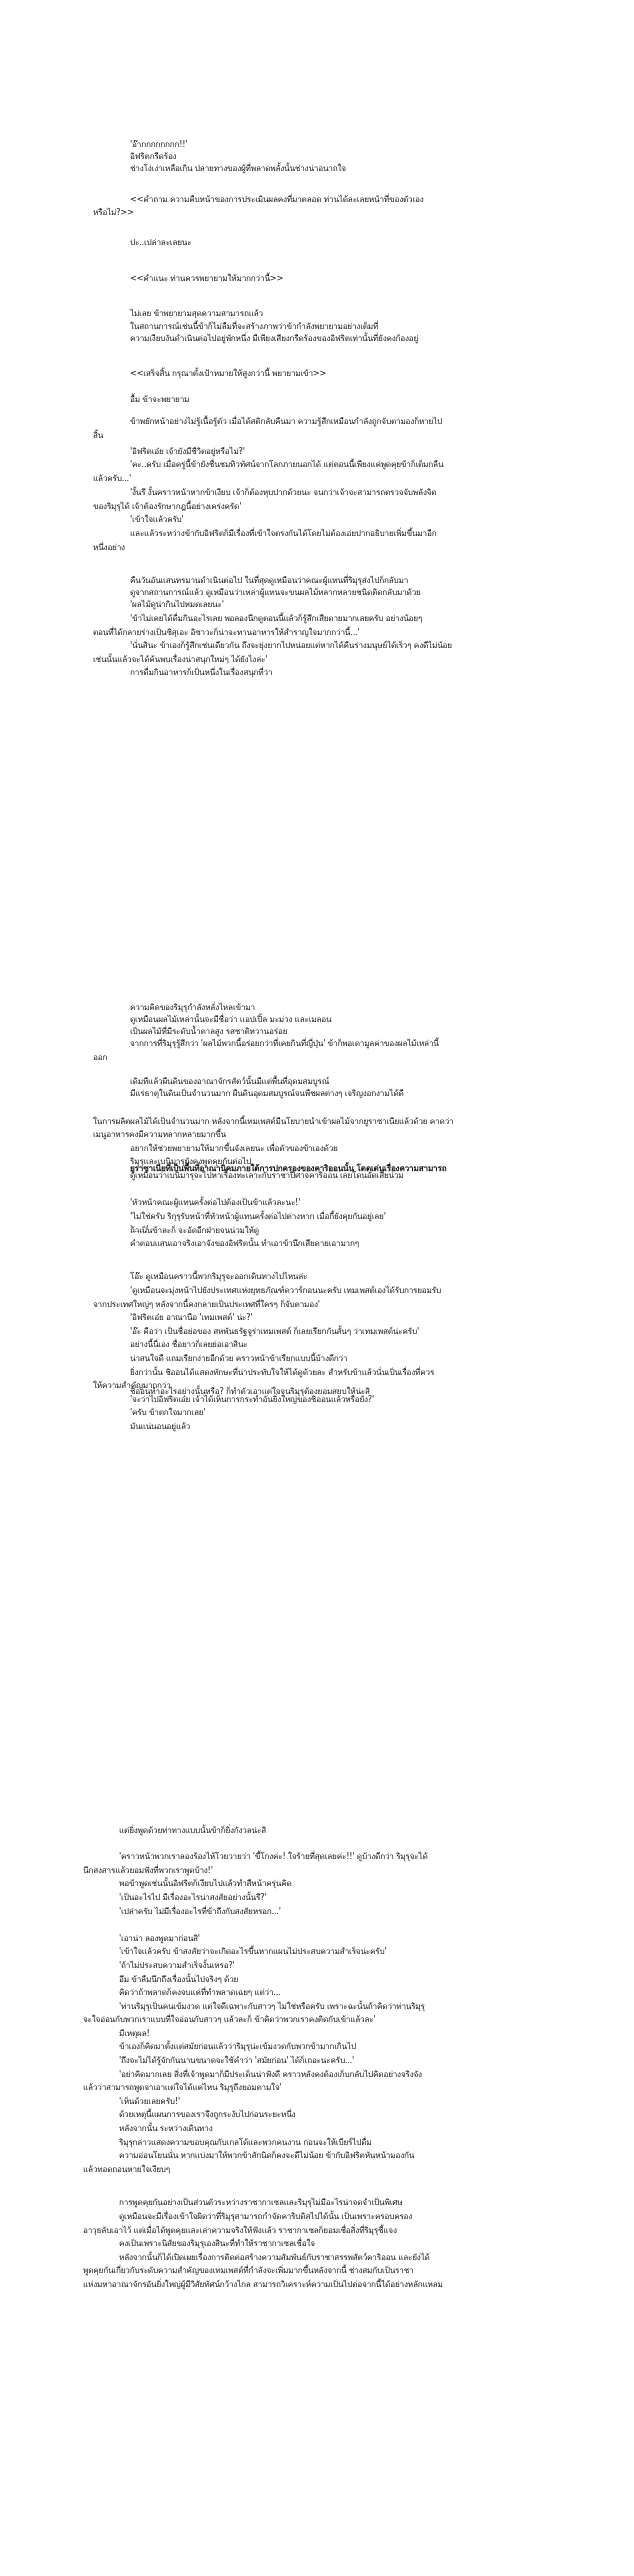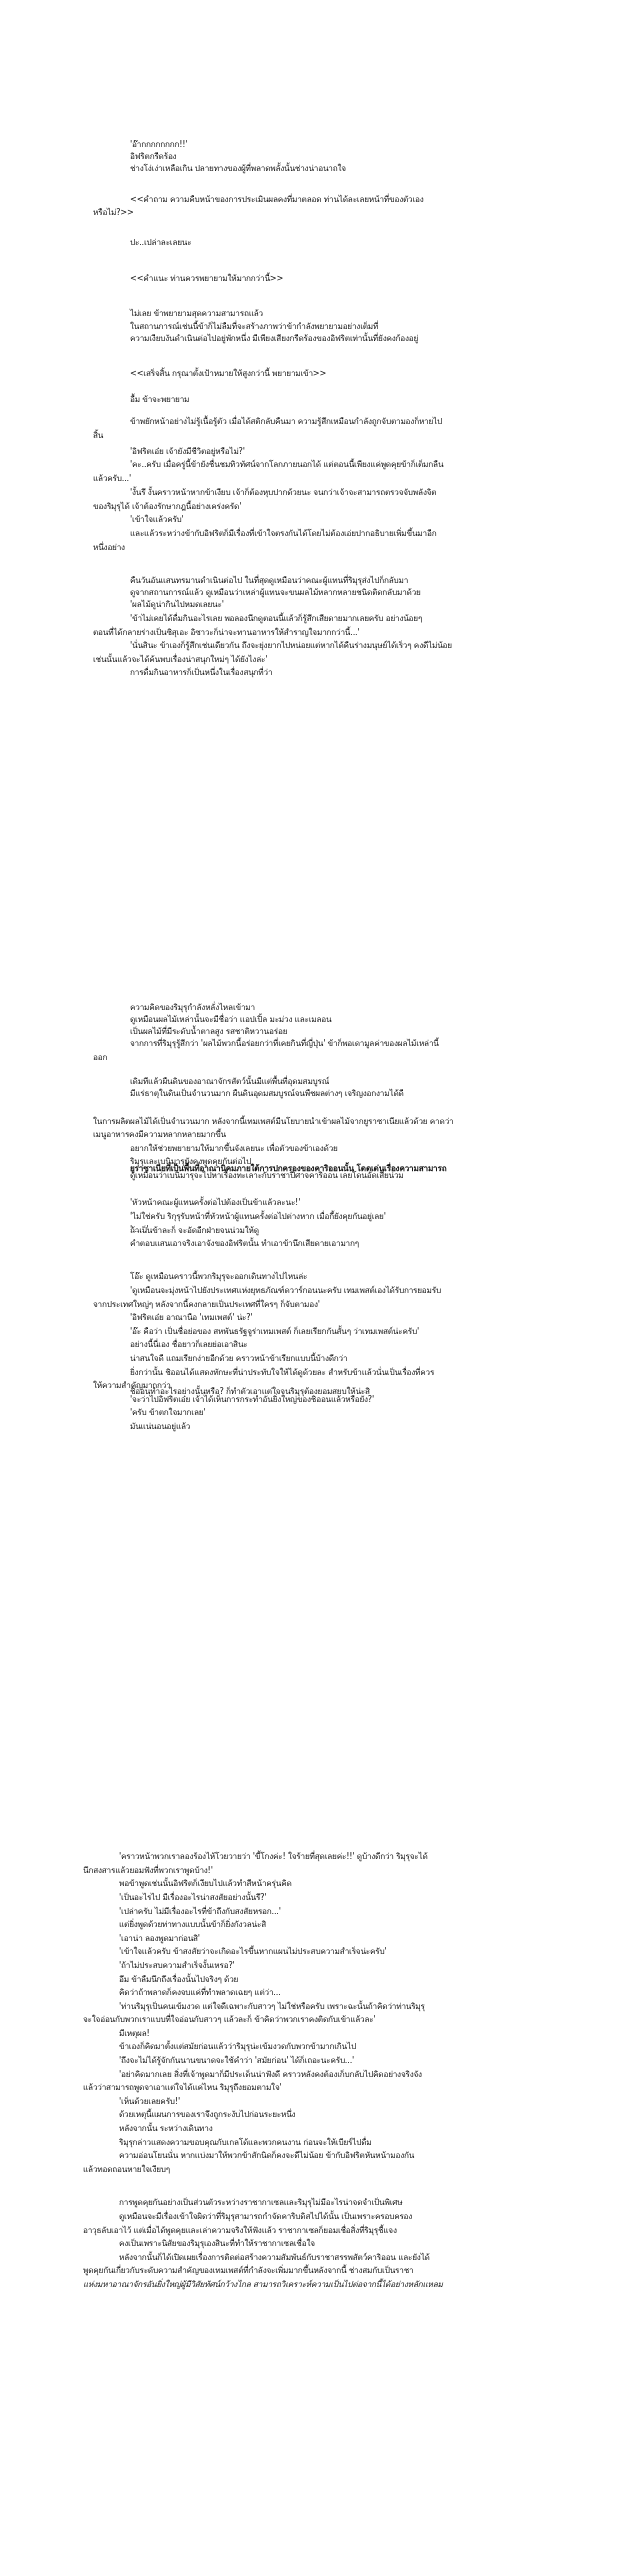--- a/index.html
+++ b/index.html
@@ -97,21 +97,21 @@
     <div class="line i" style="top: 1406px;">'ครับ ข้าตกใจมากเลย'</div>
     <div class="line i" style="top: 1420px;">มันแน่นอนอยู่แล้ว</div>
     <div class="line i" style="top: 1385px;">ชิออนทำอะไรอย่างนั้นหรือ? ก็ทำตัวเอาแต่ใจจนริมุรุต้องยอมสยบให้น่ะสิ</div>
   </div>
 <div class="page b3" id="sec2">
     <div class="line i" style="top: 1850px;">'คราวหน้าพวกเราลองร้องไห้โวยวายว่า  'ขี้โกงค่ะ!  ใจร้ายที่สุดเลยค่ะ!!'  ดูบ้างดีกว่า  ริมุรุจะได้</div>
     <div class="line w" style="top: 1864px;">นึกสงสารแล้วยอมฟังที่พวกเราพูดบ้าง!'</div>
     <div class="line i" style="top: 1877px;">พอข้าพูดเช่นนั้นอิฟริตก็เงียบไปแล้วทำสีหน้าครุ่นคิด</div>
     <div class="line i" style="top: 1891px;">'เป็นอะไรไป มีเรื่องอะไรน่าสงสัยอย่างนั้นรึ?'</div>
     <div class="line i" style="top: 1905px;">'เปล่าครับ ไม่มีเรื่องอะไรที่ข้าถึงกับสงสัยหรอก...'</div>
-    <div class="line i" style="top: 1918px;">แต่ยิ่งพูดด้วยท่าทางแบบนั้นข้าก็ยิ่งกังวลน่ะสิ</div>
+    <div class="line i" style="top: 1824px;">แต่ยิ่งพูดด้วยท่าทางแบบนั้นข้าก็ยิ่งกังวลน่ะสิ</div>
     <div class="line i" style="top: 1932px;">'เอาน่า ลองพูดมาก่อนสิ'</div>
     <div class="line i" style="top: 1945px;">'เข้าใจแล้วครับ ข้าสงสัยว่าจะเกิดอะไรขึ้นหากแผนไม่ประสบความสำเร็จน่ะครับ'</div>
     <div class="line i" style="top: 1959px;">'ถ้าไม่ประสบความสำเร็จงั้นเหรอ?'</div>
     <div class="line i" style="top: 1973px; text-align: right;">อึม ข้าลืมนึกถึงเรื่องนั้นไปจริงๆ ด้วย</div>
     <div class="line i" style="top: 1986px;">คิดว่าถ้าพลาดก็คงจบแค่ที่ทำพลาดเฉยๆ แต่ว่า...</div>
     <div class="line i" style="top: 2000px;">'ท่านริมุรุเป็นคนเข้มงวด  แต่ใจดีเฉพาะกับสาวๆ  ไม่ใช่หรือครับ  เพราะฉะนั้นถ้าคิดว่าท่านริมุรุ</div>
     <div class="line w" style="top: 2013px;">จะใจอ่อนกับพวกเราแบบที่ใจอ่อนกับสาวๆ แล้วละก็ ข้าคิดว่าพวกเราคงติดกับเข้าแล้วละ'</div>
     <div class="line i" style="top: 2027px;">มีเหตุผล!</div>
     <div class="line i" style="top: 2040px;">ข้าเองก็คิดมาตั้งแต่สมัยก่อนแล้วว่าริมุรุน่ะเข้มงวดกับพวกข้ามากเกินไป</div>
     <div class="line i" style="top: 2054px;">'ถึงจะไม่ได้รู้จักกันนานขนาดจะใช้คำว่า 'สมัยก่อน' ได้ก็เถอะนะครับ...'</div>
@@ -122,15 +122,15 @@
     <div class="line i" style="top: 2122px;">หลังจากนั้น ระหว่างเดินทาง</div>
     <div class="line i" style="top: 2136px;">ริมุรุกล่าวแสดงความขอบคุณกับเกลโด้และพวกคนงาน ก่อนจะให้เบียร์ไปดื่ม</div>
     <div class="line i" style="top: 2149px;">ความอ่อนโยนนั่น   หากแบ่งมาให้พวกข้าสักนิดก็คงจะดีไม่น้อย   ข้ากับอิฟริตหันหน้ามองกัน</div>
     <div class="line w" style="top: 2163px;">แล้วทอดถอนหายใจเงียบๆ</div>
     <div class="line i" style="top: 2196px;">การพูดคุยกันอย่างเป็นส่วนตัวระหว่างราชากาเซลและริมุรุไม่มีอะไรน่าจดจำเป็นพิเศษ</div>
     <div class="line i" style="top: 2210px;">ดูเหมือนจะมีเรื่องเข้าใจผิดว่าที่ริมุรุสามารถกำจัดคาริบดิสไปได้นั้น   เป็นเพราะครอบครอง</div>
     <div class="line w" style="top: 2224px;">อาวุธลับเอาไว้ แต่เมื่อได้พูดคุยและเล่าความจริงให้ฟังแล้ว ราชากาเซลก็ยอมเชื่อสิ่งที่ริมุรุชี้แจง</div>
     <div class="line i" style="top: 2237px;">คงเป็นเพราะนิสัยของริมุรุเองสินะที่ทำให้ราชากาเซลเชื่อใจ</div>
     <div class="line i" style="top: 2251px;">หลังจากนั้นก็ได้เปิดเผยเรื่องการติดต่อสร้างความสัมพันธ์กับราชาสรรพสัตว์คาริออน และยังได้</div>
     <div class="line w" style="top: 2264px;">พูดคุยกันเกี่ยวกับระดับความสำคัญของเทมเพสต์ที่กำลังจะเพิ่มมากขึ้นหลังจากนี้   ช่างสมกับเป็นราชา</div>
-    <div class="line w" style="top: 2278px; font-style: italic;">แห่งมหาอาณาจักรอันยิ่งใหญ่ผู้มีวิสัยทัศน์กว้างไกล สามารถวิเคราะห์ความเป็นไปต่อจากนี้ได้อย่างหลักแหลม</div>
+    <div class="line w" style="top: 2278px;">แห่งมหาอาณาจักรอันยิ่งใหญ่ผู้มีวิสัยทัศน์กว้างไกล สามารถวิเคราะห์ความเป็นไปต่อจากนี้ได้อย่างหลักแหลม</div>
   </div>
 
 
 </body></html>

